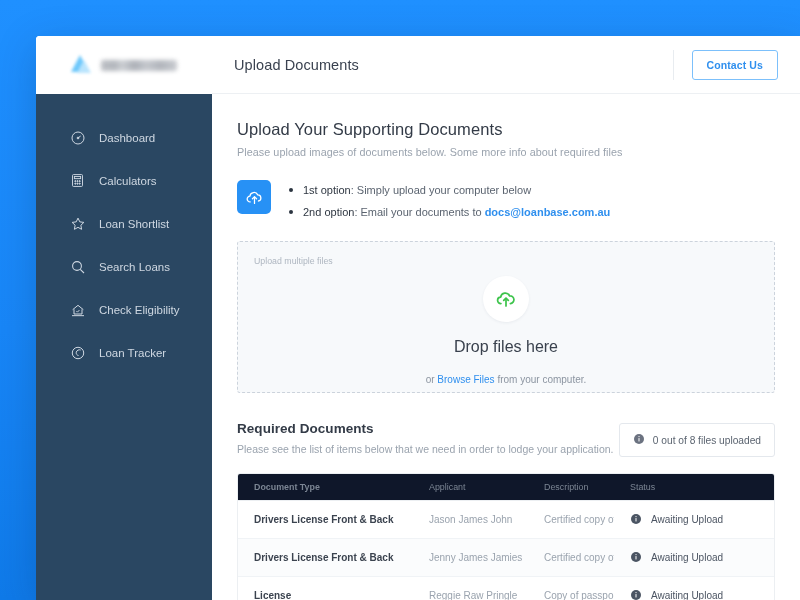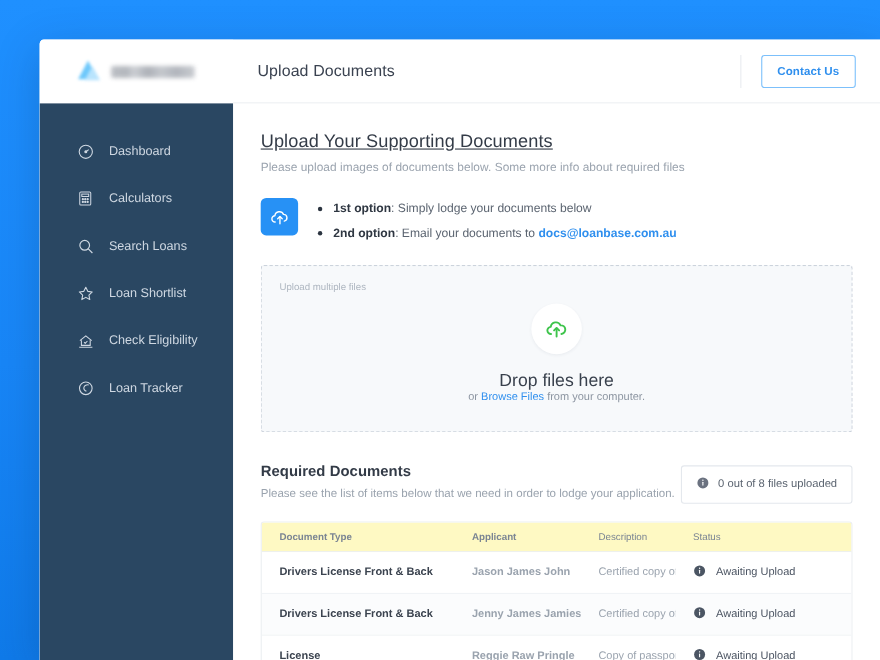--- a/index.html
+++ b/index.html
@@ -53,72 +53,72 @@
   .topbar-right{ margin-left:auto; display:flex; align-items:center; gap:18px; height:100%; }
   .divider-v{ width:1px; height:30px; background:#e8ecf0; }
   .btn-contact{
     border:1px solid #7cc0fb; color:#2f8fee; background:#fff;
     font-size:10.5px; font-weight:bold; padding:8px 14px; border-radius:3px;
     cursor:pointer; font-family:inherit; letter-spacing:.1px;
   }
 
   .content{ flex:1; padding:26px 25px 0 25px; overflow:hidden; }
 
-  .h2{ font-size:16.5px; color:#333b47; font-weight:400; letter-spacing:.1px;text-decoration:underline; }
+  .h2{ font-size:16.5px; color:#333b47; font-weight:400; letter-spacing:.1px; }
   .sub{ font-size:10.8px; color:#9aa3ae; margin-top:7px; letter-spacing:.05px; }
 
   .options{ display:flex; align-items:flex-start; gap:18px; margin-top:22px; }
   .opt-icon{
     width:34px; height:34px; flex:0 0 34px; border-radius:5px; background:#2791f5;
     display:flex; align-items:center; justify-content:center;
   }
   .opt-list{ margin-top:1px; }
   .opt-row{ display:flex; align-items:flex-start; gap:10px; font-size:11px; color:#5b6470; line-height:18px; }
   .opt-row + .opt-row{ margin-top:4px; }
   .bullet{ width:4px; height:4px; border-radius:50%; background:#2b3440; margin-top:7px; flex:0 0 4px; }
-  .opt-row b{ color:#2f3742; font-weight:bold; }
+  .opt-row b{ color:#2f3742; font-weight:normal; }
   .mail-link{ color:#2f8fee; text-decoration:none; font-weight:bold; }
 
   .dropzone{
     margin-top:20px; height:152px; border:1px dashed #ccd3dc; border-radius:3px;
     background:#f7f9fb; position:relative; cursor:pointer;
   }
   .dz-label{ position:absolute; left:16px; top:14px; font-size:8.8px; color:#aeb6c0; }
   .dz-center{
     position:absolute; left:0; right:0; top:34px; display:flex; flex-direction:column; align-items:center;
   }
   .dz-circle{
     width:46px; height:46px; border-radius:50%; background:#fff;
     display:flex; align-items:center; justify-content:center;
     box-shadow:0 1px 3px rgba(40,60,90,.07);
   }
   .dz-title{ font-size:16px; color:#39414d; margin-top:16px; font-weight:400; }
-  .dz-sub{ font-size:10px; color:#8c95a1; margin-top:0; }
+  .dz-sub{ font-size:10px; color:#8c95a1; margin-top:18px; }
   .dz-sub a{ color:#2f8fee; text-decoration:none; }
 
   .req-head{ display:flex; align-items:flex-start; margin-top:28px; }
   .req-left{ flex:1; }
   .req-title{ font-size:13.5px; color:#333b47; font-weight:bold; letter-spacing:.05px; }
   .req-sub{ font-size:10.5px; color:#9aa3ae; margin-top:7px; }
   .badge{
     border:1px solid #e4e8ed; border-radius:3px; background:#fff;
     padding:9px 13px; display:flex; align-items:center; gap:8px;
     font-size:10.2px; color:#5b6470; white-space:nowrap; margin-top:2px;
   }
   .badge .dot-i{ flex:0 0 12px; }
 
   .table{ margin-top:16px; border:1px solid #eceff2; border-radius:3px 3px 0 0; overflow:hidden; }
   .trow{ display:flex; align-items:center; }
-  .thead{ background:#fef9c3; height:27px; border-bottom:1px solid #eceff2; }
+  .thead{ background:#0f172a; height:27px; border-bottom:1px solid #eceff2; }
   .thead .cell{ font-size:8.9px; color:#7b8593; }
   .tbody-row{ height:38px; border-bottom:1px solid #f0f3f6; background:#fff; }
   .tbody-row.alt{ background:#fbfcfd; }
   .cell{ padding:0 0 0 16px; font-size:10px; color:#9aa3ae; overflow:hidden; white-space:nowrap; }
   .c-type{ flex:0 0 175px; color:#3b434f; font-weight:bold; }
-  .c-appl{ flex:0 0 115px;font-weight:bold; }
+  .c-appl{ flex:0 0 115px; }
   .c-desc{ flex:1; display:flex; align-items:center; gap:7px; }
   .c-stat{ flex:0 0 160px; display:flex; align-items:center; gap:9px; color:#4b5462; }
 </style>
 </head>
 <body>
 
 <div class="app-card">
 
   <div class="sidebar">
     <div class="logo-bar">
@@ -152,35 +152,35 @@
             <circle cx="8.5" cy="17" r=".9" fill="#cfd8e2"></circle>
               <circle cx="12" cy="17" r=".9" fill="#cfd8e2"></circle>
               <circle cx="15.5" cy="17" r=".9" fill="#cfd8e2"></circle>
           </svg>
           </span>
         <span>Calculators</span>
       </div>
 
       <div class="nav-item">
         <span class="ico">
+          <svg width="16" height="16" viewBox="0 0 24 24" fill="none" stroke="#cfd8e2" stroke-width="1.5" stroke-linejoin="round">
+            <path d="M12 3.2l2.7 5.6 6.1.8-4.5 4.3 1.1 6.1-5.4-3-5.4 3 1.1-6.1L3.2 9.6l6.1-.8z"></path>
+          </svg>
+          </span>
+        <span>Loan Shortlist</span>
+      </div>
+
+      <div class="nav-item">
+        <span class="ico">
           <svg width="16" height="16" viewBox="0 0 24 24" fill="none" stroke="#cfd8e2" stroke-width="1.6">
             <circle cx="10.5" cy="10.5" r="6.6"></circle>
               <path d="M15.4 15.4L21 21"></path>
           </svg>
           </span>
         <span>Search Loans</span>
-      </div>
-
-      <div class="nav-item">
-        <span class="ico">
-          <svg width="16" height="16" viewBox="0 0 24 24" fill="none" stroke="#cfd8e2" stroke-width="1.5" stroke-linejoin="round">
-            <path d="M12 3.2l2.7 5.6 6.1.8-4.5 4.3 1.1 6.1-5.4-3-5.4 3 1.1-6.1L3.2 9.6l6.1-.8z"></path>
-          </svg>
-          </span>
-        <span>Loan Shortlist</span>
       </div>
 
       <div class="nav-item">
         <span class="ico">
           <svg width="16" height="16" viewBox="0 0 24 24" fill="none" stroke="#cfd8e2" stroke-width="1.5" stroke-linejoin="round">
             <path d="M4 11.5L12 5l8 6.5"></path>
               <path d="M6 11v7h12v-7"></path>
               <path d="M3 20.5h18"></path>
             <path d="M9.6 13.6l1.6 1.6 3-3.2" stroke-width="1.4"></path>
           </svg>
@@ -221,21 +221,21 @@
         <div class="opt-icon">
           <svg width="19" height="19" viewBox="0 0 24 24" fill="none" stroke="#ffffff" stroke-width="1.6" stroke-linecap="round" stroke-linejoin="round">
             <path d="M6.5 17.5a3.6 3.6 0 01-.3-7.2 5.2 5.2 0 019.9-1.6 3.9 3.9 0 01.9 7.7"></path>
             <path d="M12 19.5v-8"></path>
               <path d="M9.4 13.6L12 11l2.6 2.6"></path>
           </svg>
         </div>
         <div class="opt-list">
           <div class="opt-row">
             <span class="bullet"></span>
-            <span><b>1st option</b><span>: Simply lodge your documents below</span></span>
+            <span><b>1st option</b><span>: Simply upload your computer below</span></span>
           </div>
           <div class="opt-row">
             <span class="bullet"></span>
             <span><b>2nd option</b><span>: Email your documents to </span><a class="mail-link" href="#">docs@loanbase.com.au</a></span>
           </div>
         </div>
       </div>
 
       <div class="dropzone">
         <div class="dz-label">Upload multiple files</div>

